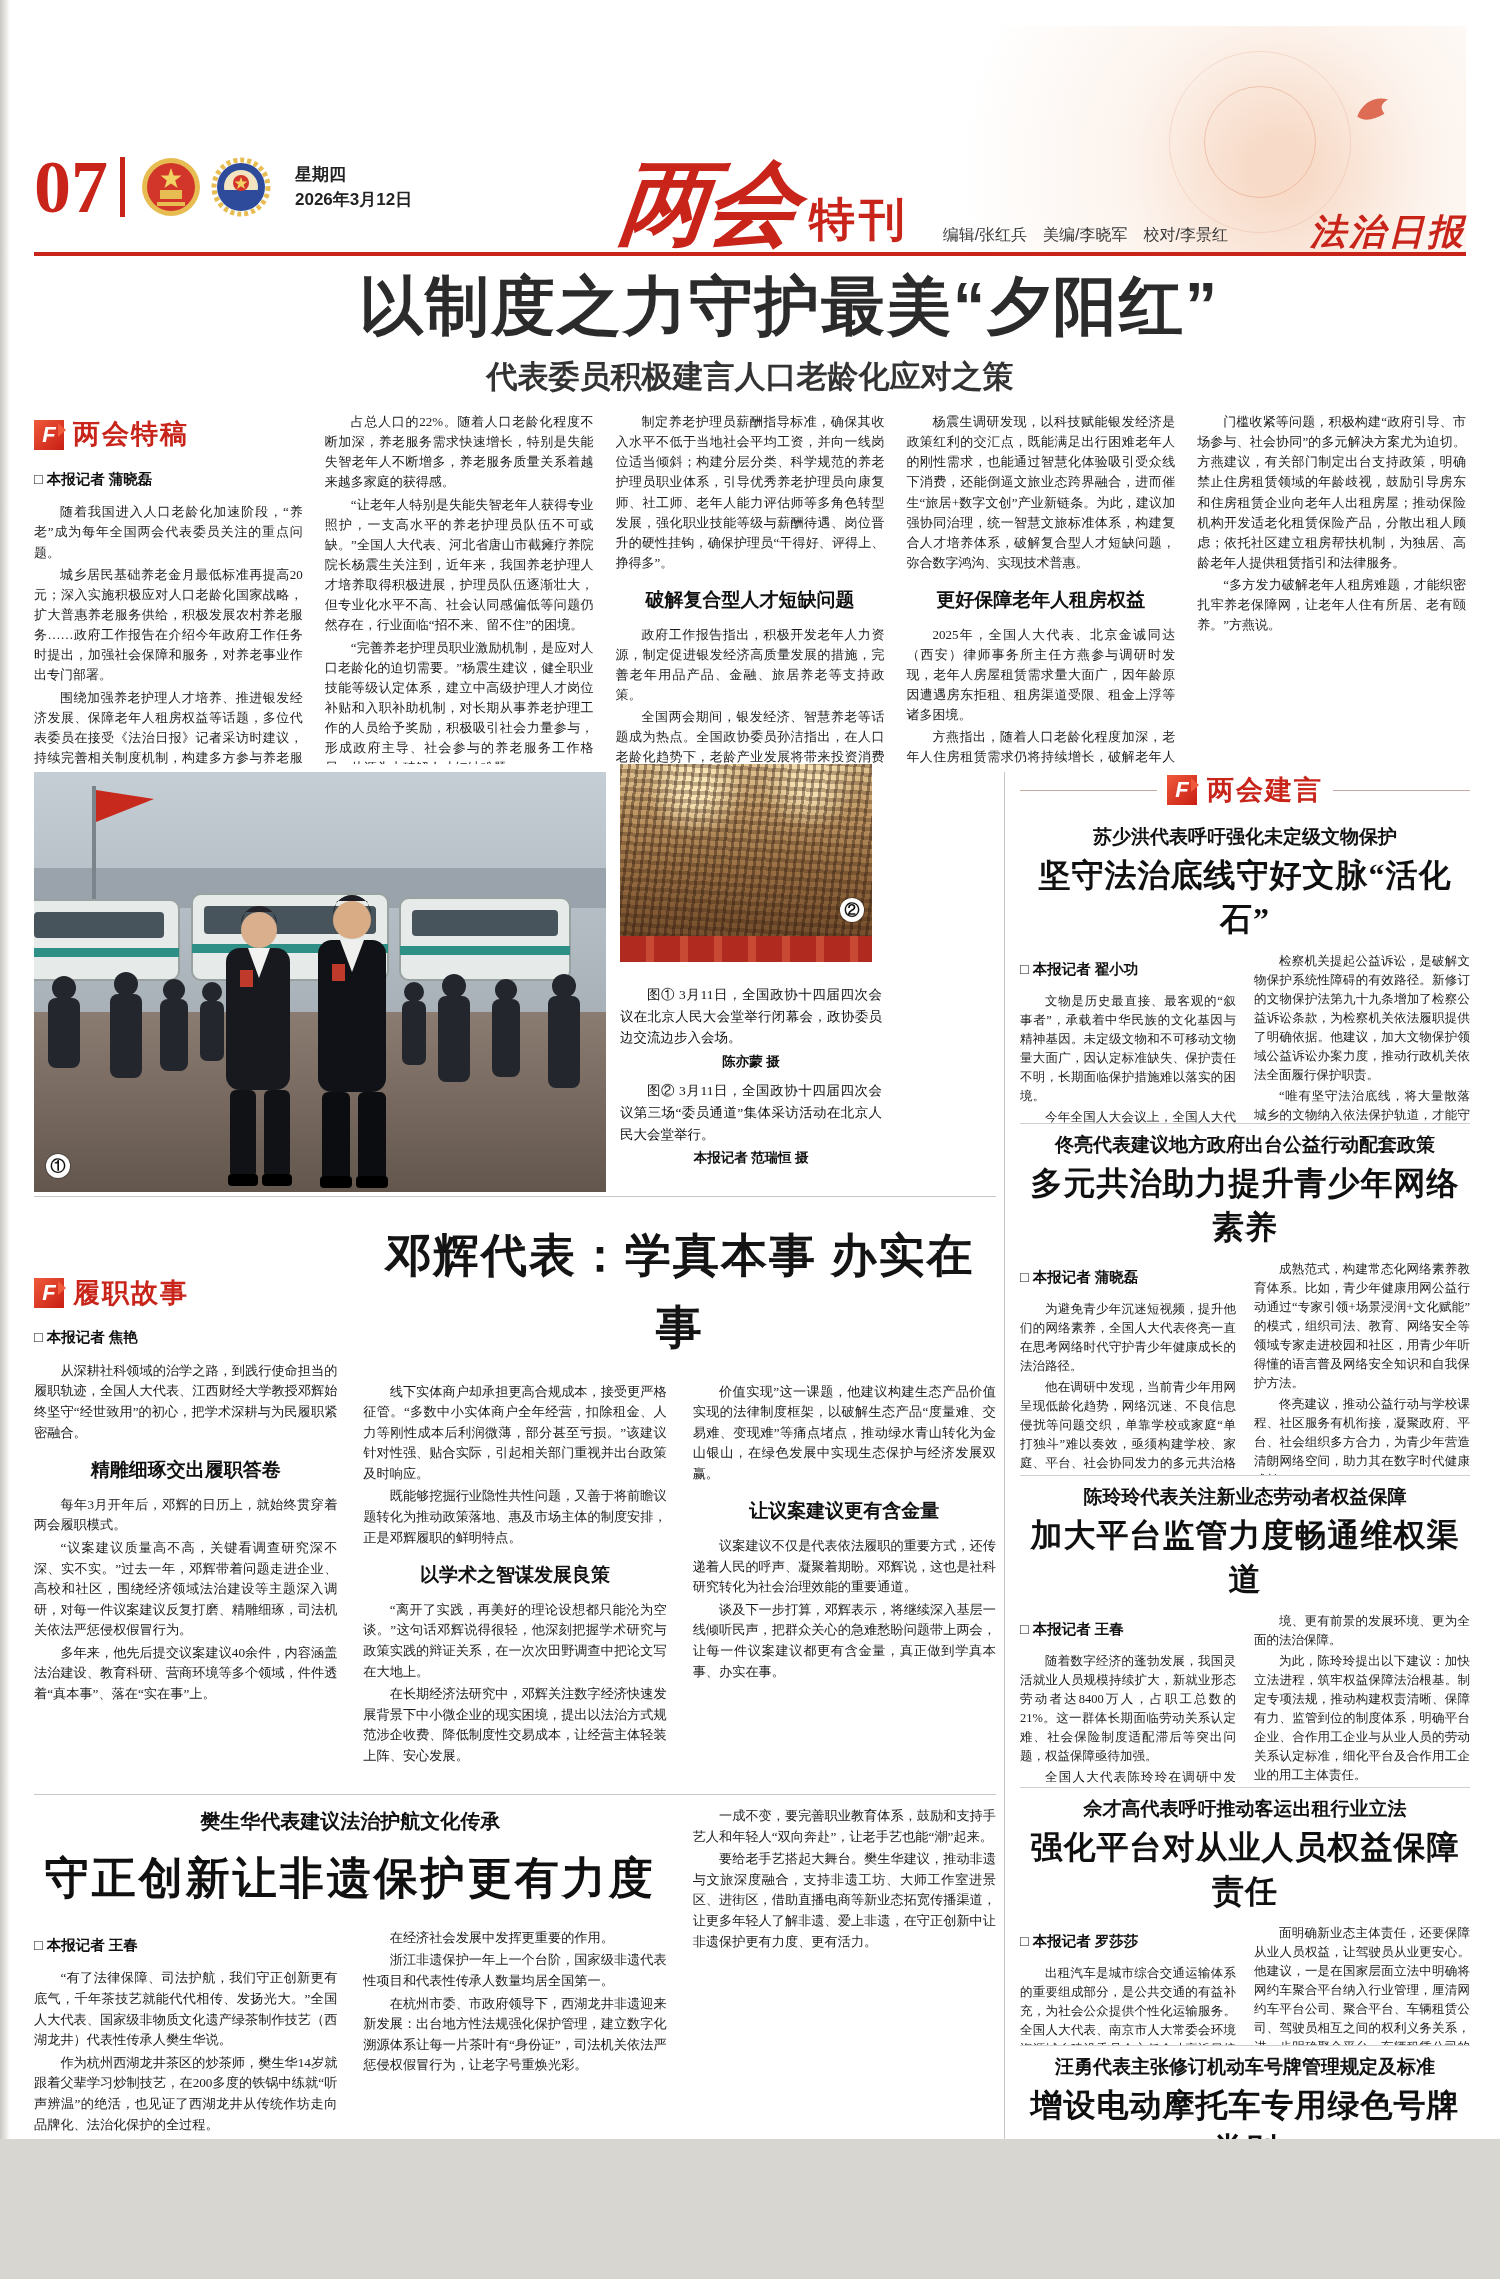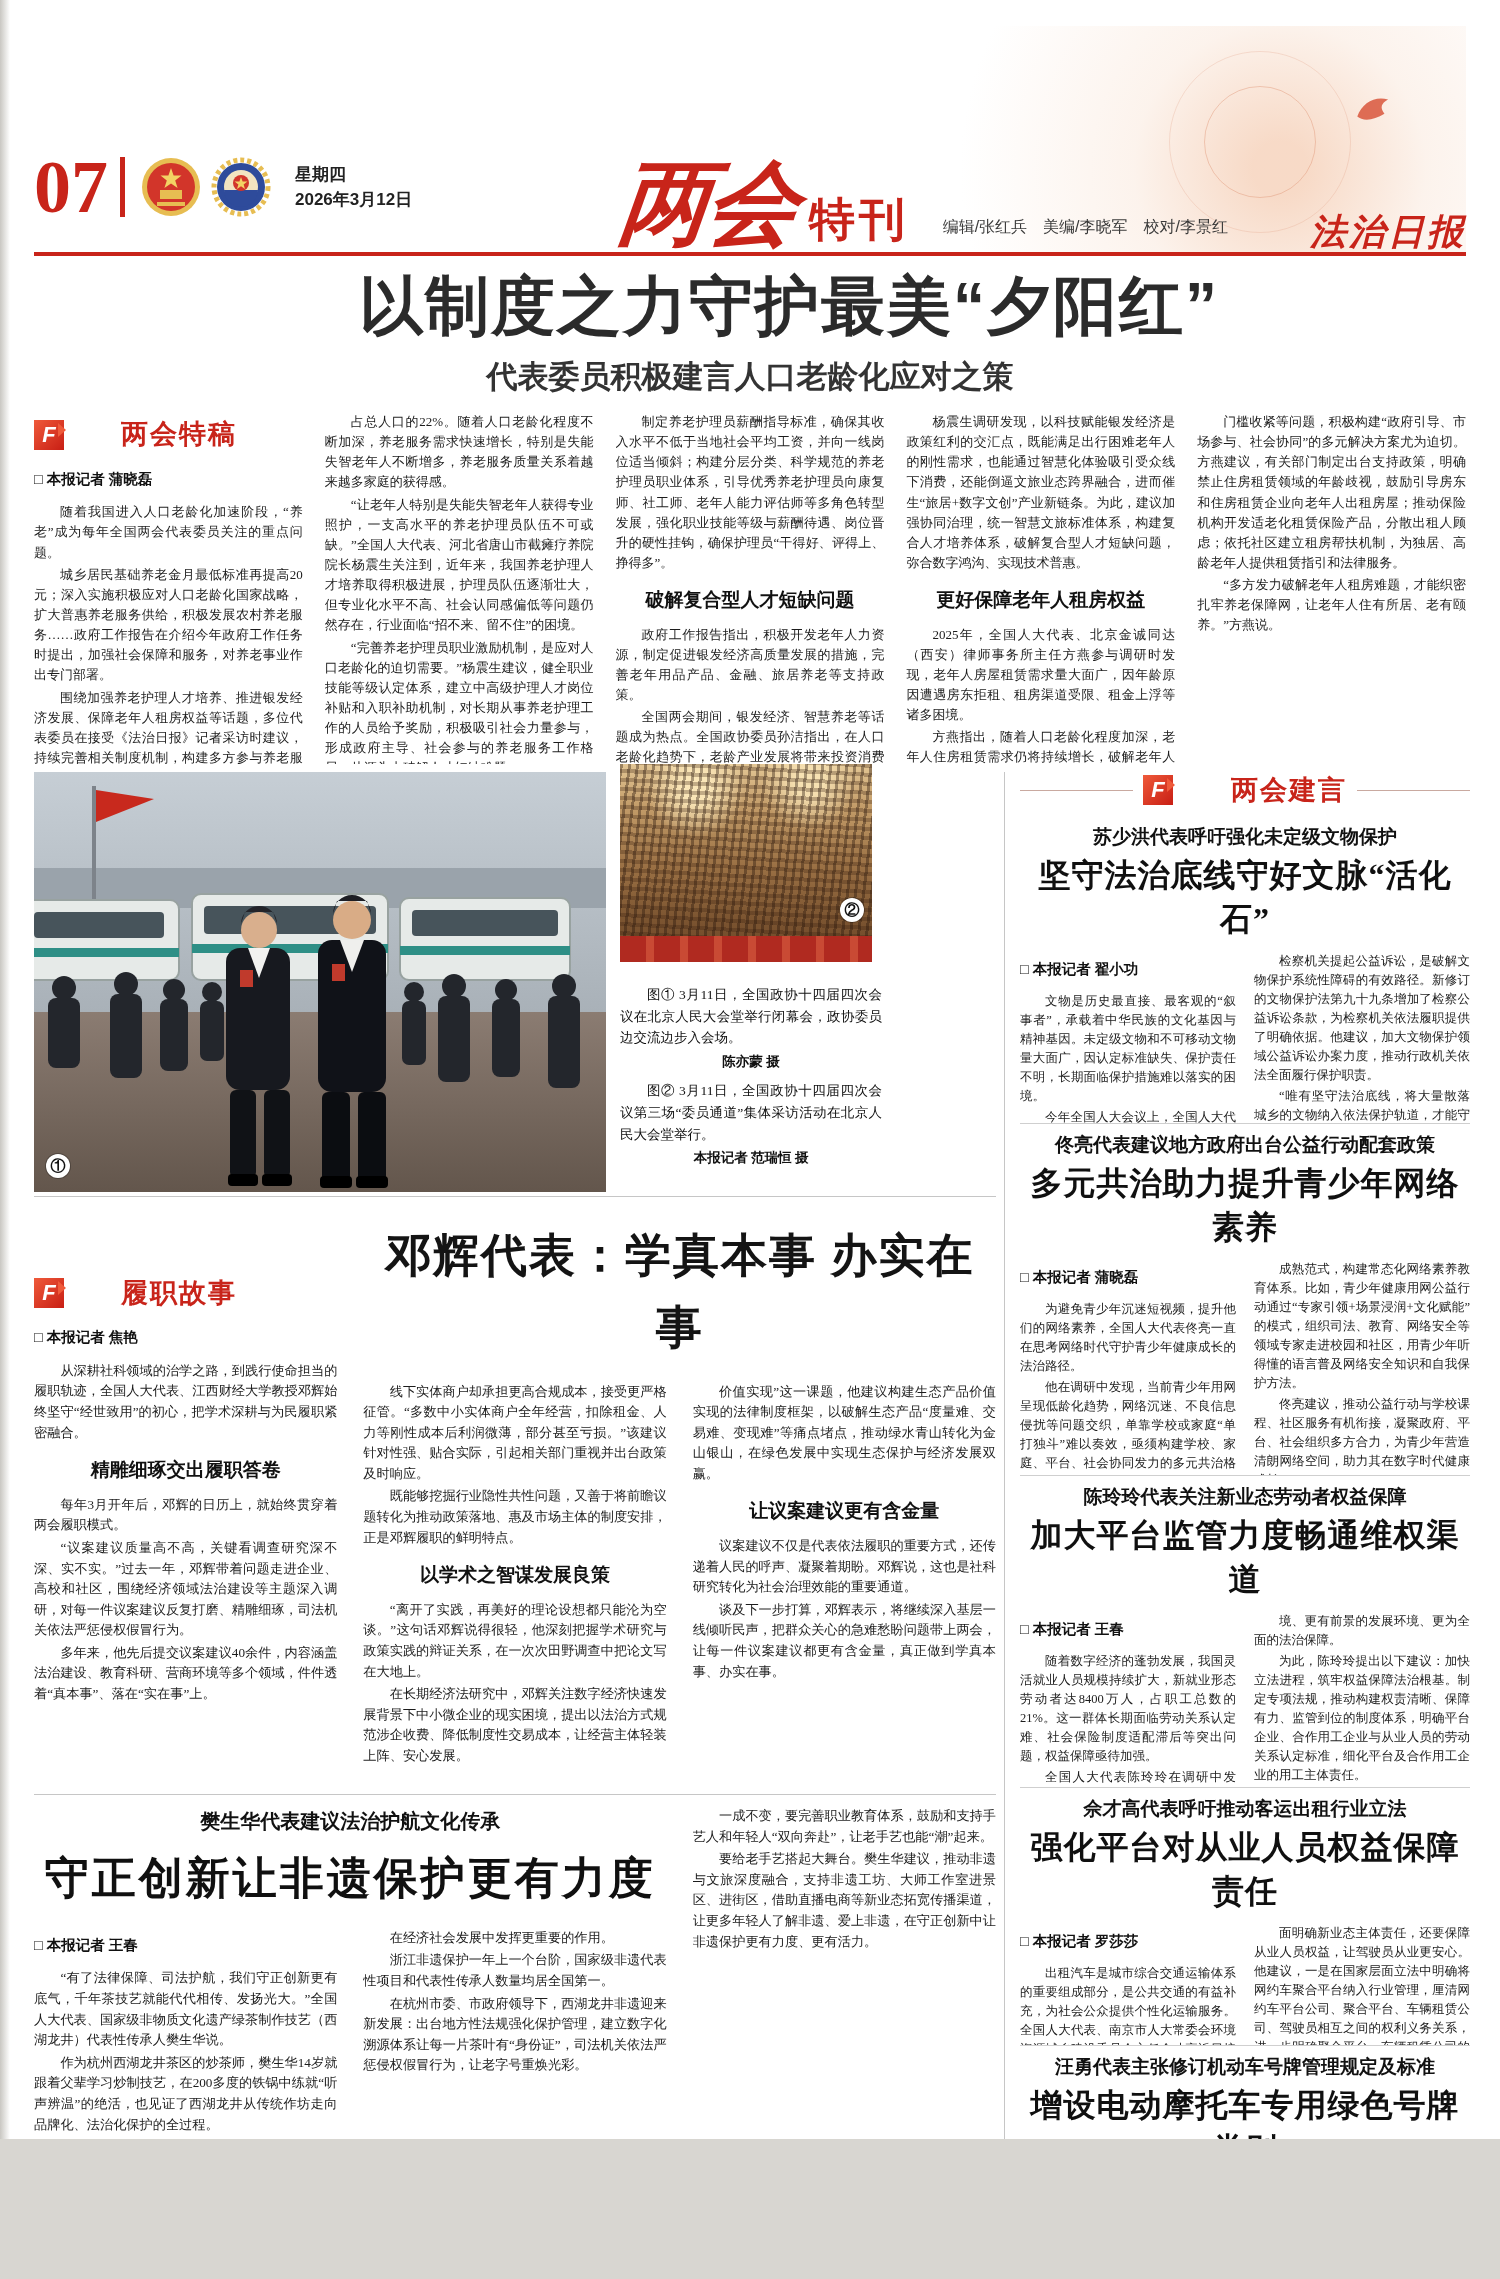--- a/index.html
+++ b/index.html
@@ -20,40 +20,40 @@
   .mh-art{position:absolute;right:0;top:-120px;width:620px;height:230px;pointer-events:none;
      background:radial-gradient(circle at 70% 62%,rgba(247,216,196,.95) 0 6%,rgba(250,233,221,.55) 32%,rgba(255,255,255,0) 70%);}
   .ring{position:absolute;border:1px solid rgba(224,150,120,.45);border-radius:50%;}
   .r1{width:110px;height:110px;right:150px;top:60px;}
   .r2{width:180px;height:180px;right:115px;top:25px;opacity:.55;}
   .dove{position:absolute;right:70px;top:70px;transform:rotate(-14deg);}
   .mh{position:absolute;left:585px;bottom:4px;display:flex;align-items:flex-end;}
   .mh-zh{color:#c8241a;font-size:92px;font-weight:900;font-style:italic;line-height:.8;
          letter-spacing:-4px;transform:skewX(-6deg);}
   .mh-suffix{color:#c8241a;font-size:46px;font-weight:900;margin-left:14px;letter-spacing:4px;line-height:1;}
-  .staff{position:absolute;right:238px;bottom:8px;font-size:16px;color:#3a3a3a;}
+  .staff{position:absolute;right:238px;bottom:0;font-size:16px;color:#3a3a3a;}
   .paper{position:absolute;right:0;bottom:-4px;color:#c8241a;font-size:36px;font-weight:900;
          font-style:italic;letter-spacing:3px;line-height:1;}
   .hdr-rule{position:absolute;left:34px;top:252px;width:1432px;height:4px;background:#c8241a;}
 
   
   .lead-h{position:absolute;left:0;top:263px;width:100%;text-align:center;
           font-weight:900;font-size:64px;letter-spacing:2px;color:#2b2b2b;padding-left:39px;}
   .lead-sub{position:absolute;left:0;top:356px;width:100%;text-align:center;
           font-weight:700;font-size:31px;color:#333;}
 
   
   .main{position:absolute;left:34px;top:412px;width:1432px;height:352px;display:flex;gap:22px;
         font-size:13px;line-height:1.55;text-align:justify;}
   .main .col{flex:1;overflow:hidden;}
   .tagline{display:flex;align-items:center;gap:9px;margin:2px 0 12px 0;}
   .flogo{width:30px;height:30px;background:linear-gradient(135deg,#ef5a3a,#c81e14);color:#fff;
          font:italic 900 22px/30px "Liberation Sans",sans-serif;text-align:center;position:relative;flex:0 0 auto;}
   .flogo:after{content:"";position:absolute;right:-9px;top:3px;border:7px solid transparent;border-left:8px solid #ef5a3a;}
-  .tagtext{color:#c8241a;font-size:27px;font-weight:900;font-family:"Liberation Sans",sans-serif;letter-spacing:2px;margin-left:48px;}
+  .tagtext{color:#c8241a;font-size:27px;font-weight:900;font-family:"Liberation Sans",sans-serif;letter-spacing:2px;}
   .byline{font-weight:700;font-size:14.5px;margin:6px 0 12px 0;text-indent:0;
           font-family:"Liberation Sans",sans-serif;color:#111;}
   .colsub{text-align:center;font-weight:900;font-size:19px;margin:12px 0 10px 0;text-indent:0;
           font-family:"Liberation Sans",sans-serif;color:#111;}
 
   
   .photo1{position:absolute;left:34px;top:772px;width:572px;height:420px;overflow:hidden;background:#9aa2a8;}
   .photo2{position:absolute;left:620px;top:764px;width:252px;height:198px;overflow:hidden;
      background:
        repeating-linear-gradient(97deg,rgba(38,20,10,.38) 0 3px,rgba(0,0,0,0) 3px 8px),

